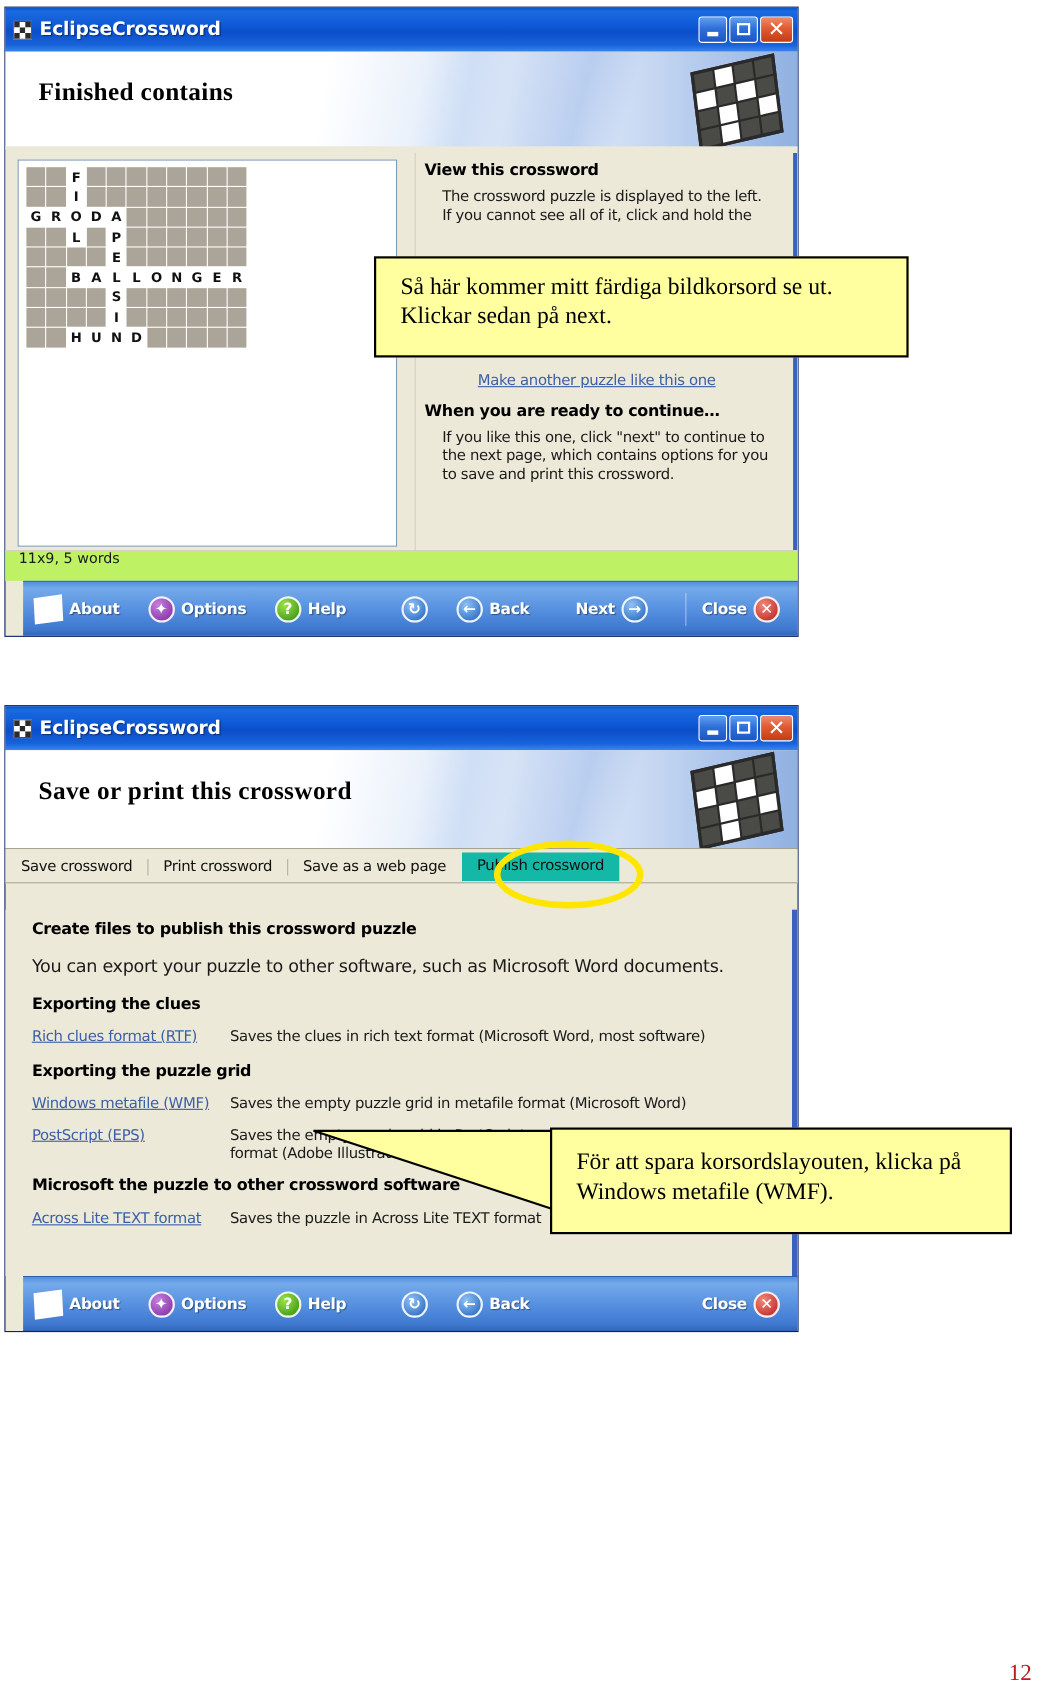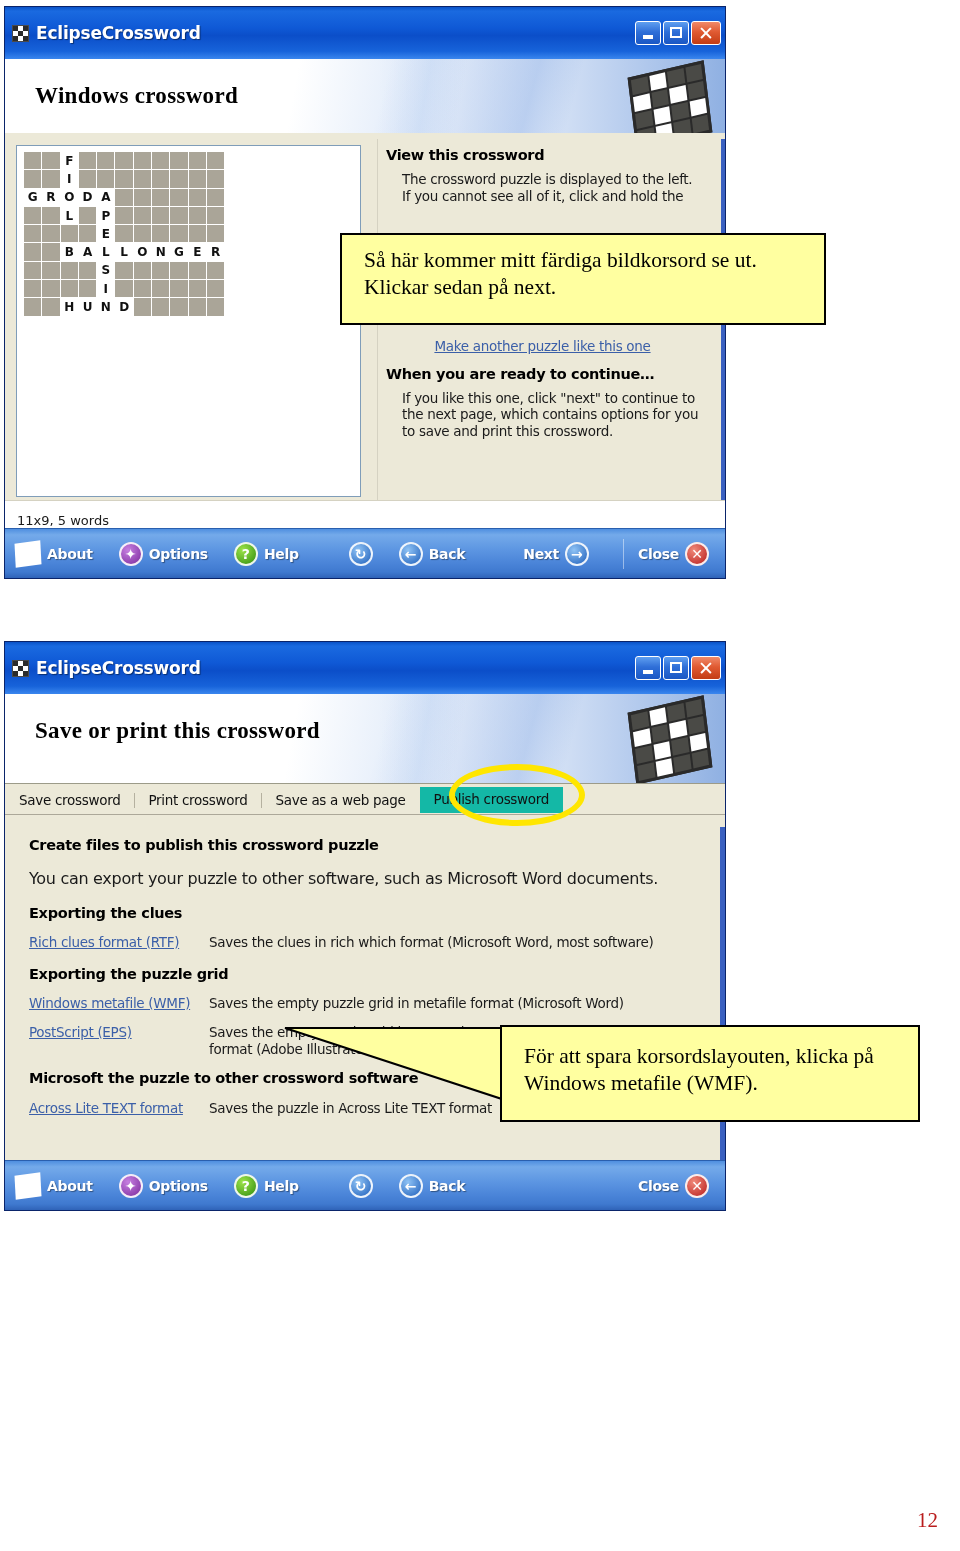--- a/index.html
+++ b/index.html
@@ -16,21 +16,21 @@
   }
 
   
   .win {
     position: absolute;
     background: #ece9d8;
     border: 1px solid #0a246a;
     box-sizing: border-box;
   }
   .titlebar {
-    height: 52px;
+    height: 40px;
     background: linear-gradient(to bottom,
         #0a53c8 0%, #1a6ae0 8%, #0f59d6 40%, #0b4ec9 55%, #1763da 85%, #3a86ee 100%);
     display: flex;
     align-items: center;
     padding: 0 4px 0 7px;
     box-sizing: border-box;
     position: relative;
   }
   .title-ico {
     width: 17px;
@@ -163,27 +163,27 @@
     align-items: center;
     justify-content: center;
     line-height: 1;
   }
   .xc.f { background: #ffffff; }
 
   .statusbar {
     position: absolute;
     left: 0; right: 0; bottom: 0;
     height: 28px;
-    background: #ffffff;
+    background: #bef264;
     border-top: 1px solid #d5d2c2;
     font-family: "DejaVu Sans", sans-serif;
     font-size: 13px;
     color: #1a1a1a;
     display: flex;
-    align-items: flex-end;
+    align-items: flex-start;
     padding-left: 12px;
     box-sizing: border-box;
   }
 
   .helppane {
     position: absolute;
     background: #ece9d8;
     border-left: 1px solid #d5d2c2;
     overflow: hidden;
     font-family: "DejaVu Sans", sans-serif;
@@ -214,21 +214,21 @@
   .hp-scroll {
     position: absolute;
     top: 0; right: 0; bottom: 0;
     width: 4px;
     background: #3a60c0;
   }
 
   
   .toolbar {
     position: absolute;
-    left: 0; right: 0; bottom: 0;
+    left: 16px; right: 0; bottom: 0;
     height: 50px;
     background: linear-gradient(to bottom,
         #4f8fe0 0%, #74aaea 12%, #5d96e2 42%, #4a84d8 70%, #3f79cf 88%, #2f63b8 100%);
     border-top: 1px solid #2a5fae;
     display: flex;
     align-items: center;
     padding: 0 10px;
     box-sizing: border-box;
   }
   .tb-item {
@@ -411,21 +411,21 @@
       <span class="wbtn">
           <span class="max"></span>
         </span>
       <span class="wbtn close">
           <span class="xg">✕</span>
         </span>
     </span>
   </div>
 
   <div class="banner">
-    <div class="banner-title">Windows crossword</div>
+    <div class="banner-title">Finished contains</div>
     <div class="banner-logo">
       <div class="lgrid">
         <i></i>
           <i class="w"></i>
           <i></i>
           <i></i>
         <i class="w"></i>
           <i></i>
           <i class="w"></i>
           <i></i>
@@ -668,21 +668,21 @@
     <div class="tab active">Publish crossword</div>
   </div>
 
   <div class="content2" style="position:absolute; left:0; top:185px; right:0; bottom:50px; padding:10px 26px 0 24px; box-sizing:border-box;">
     <div class="c2-h" style="margin-bottom:16px;">Create files to publish this crossword puzzle</div>
     <div class="c2-p" style="margin-bottom:17px;">You can export your puzzle to other software, such as Microsoft Word documents.</div>
     <div class="c2-h" style="margin-bottom:13px;">Exporting the clues</div>
 
     <div class="c2-row" style="margin-bottom:15px;">
       <a class="c2-link" href="#" style="width:180px;">Rich clues format (RTF)</a>
-      <span class="c2-desc">Saves the clues in rich which format (Microsoft Word, most software)</span>
+      <span class="c2-desc">Saves the clues in rich text format (Microsoft Word, most software)</span>
     </div>
 
     <div class="c2-h" style="margin-bottom:13px;">Exporting the puzzle grid</div>
 
     <div class="c2-row" style="margin-bottom:12px;">
       <a class="c2-link" href="#" style="width:180px;">Windows metafile (WMF)</a>
       <span class="c2-desc">Saves the empty puzzle grid in metafile format (Microsoft Word)</span>
     </div>
 
     <div class="c2-row" style="margin-bottom:12px;">

